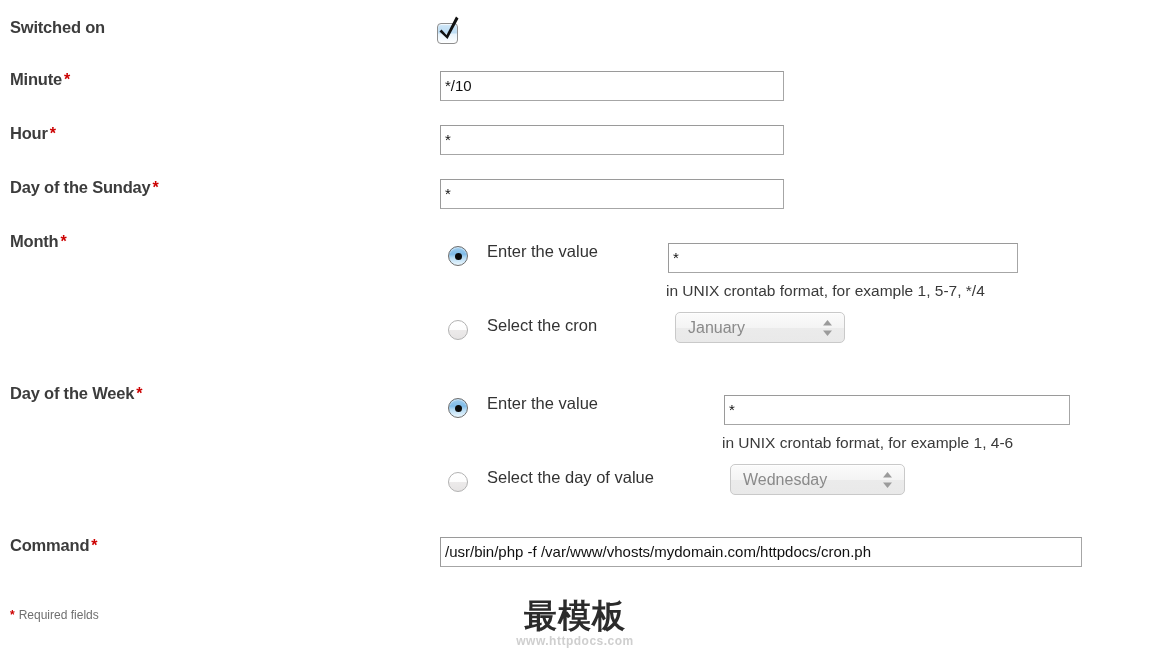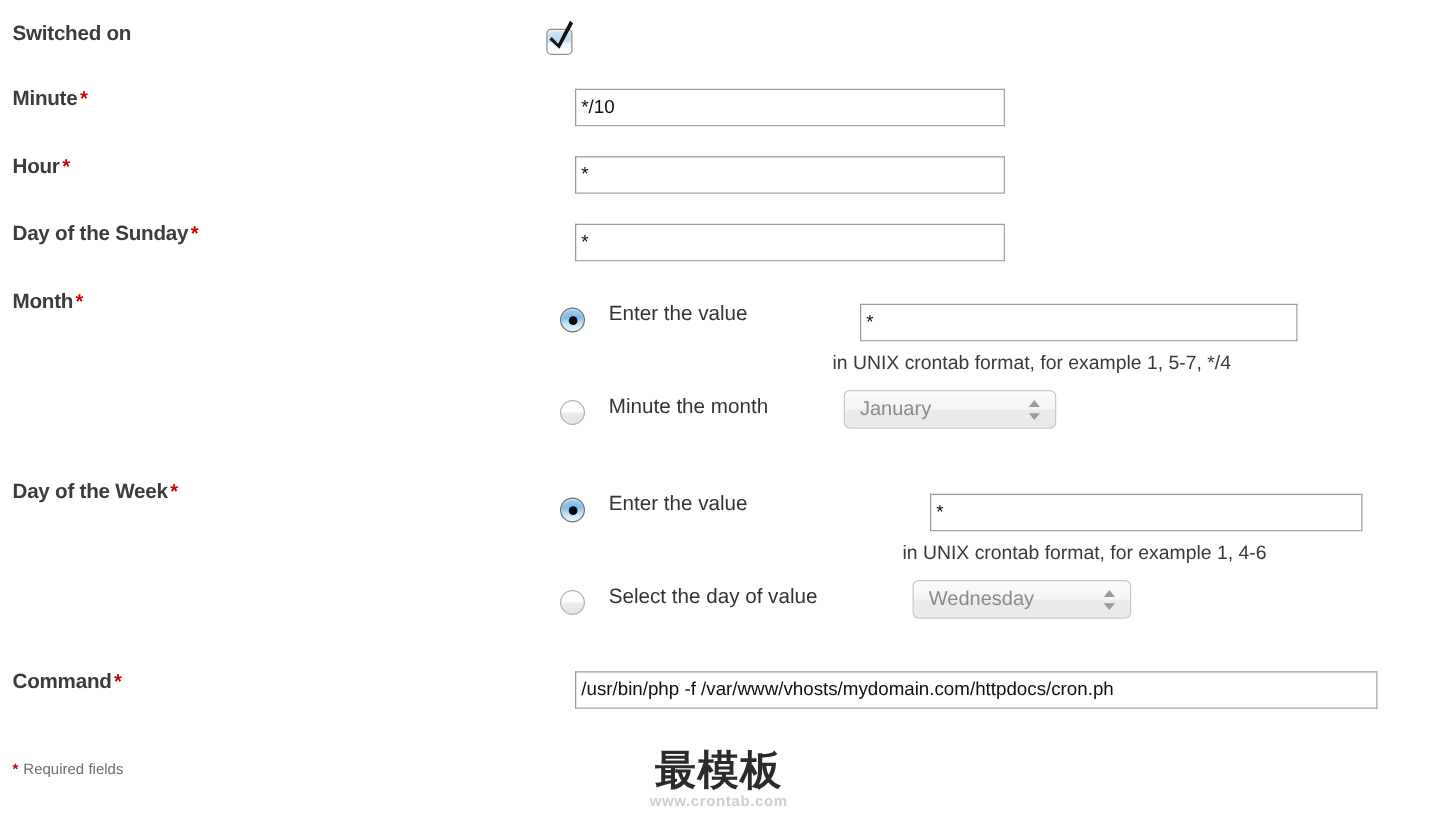--- a/index.html
+++ b/index.html
@@ -46,21 +46,20 @@
     border: 1px solid #a6a6a6;
     border-top-color: #9a9a9a;
     border-left-color: #9a9a9a;
     font-family: "Liberation Sans", sans-serif;
     font-size: 15px;
     color: #101010;
     padding: 0 4px;
     line-height: 28px;
     white-space: nowrap;
     overflow: hidden;
-    margin-left: 20px;
   }
 
   
   .checkbox-wrap {
     position: absolute;
     width: 21px;
     height: 21px;
   }
   .checkbox-box {
     position: absolute;
@@ -231,21 +230,21 @@
   <div class="field-label" style="top:2px;">
     <span>Month</span><span class="req-star">*</span>
   </div>
 
   <div class="radio on" style="left:448px; top:16px;"></div>
   <div class="radio-text" style="left:487px; top:12px;">Enter the value</div>
   <div class="text-input" style="left:668px; top:13px; width:350px; height:30px;">*</div>
   <div class="hint" style="left:666px; top:52px;">in UNIX crontab format, for example 1, 5-7, */4</div>
 
   <div class="radio off" style="left:448px; top:90px;"></div>
-  <div class="radio-text" style="left:487px; top:86px;">Minute the month</div>
+  <div class="radio-text" style="left:487px; top:86px;">Select the cron</div>
   <div class="select" style="left:675px; top:82px; width:170px;">
     <span class="select-label">January</span>
     <svg class="select-arrows" viewBox="0 0 11 18">
       <path d="M5.5 1 L10 6.5 L1 6.5 Z" fill="#9b9b9b"></path>
       <path d="M5.5 17 L10 11.5 L1 11.5 Z" fill="#9b9b9b"></path>
     </svg>
   </div>
 </div>
 
 <div class="form-row" style="top:382px;">
@@ -275,14 +274,14 @@
   </div>
   <div class="text-input" style="left:440px; top:3px; width:642px; height:30px;">/usr/bin/php -f /var/www/vhosts/mydomain.com/httpdocs/cron.ph</div>
 </div>
 
 <div class="required-note" style="left:10px; top:608px;">
   <span class="star">*</span><span>Required fields</span>
 </div>
 
 <div class="watermark" style="left:480px; top:598px;">
   <div class="watermark-cn">最模板</div>
-  <div class="watermark-url">www.crontab.com</div>
+  <div class="watermark-url">www.httpdocs.com</div>
 </div>
 
 </body></html>

